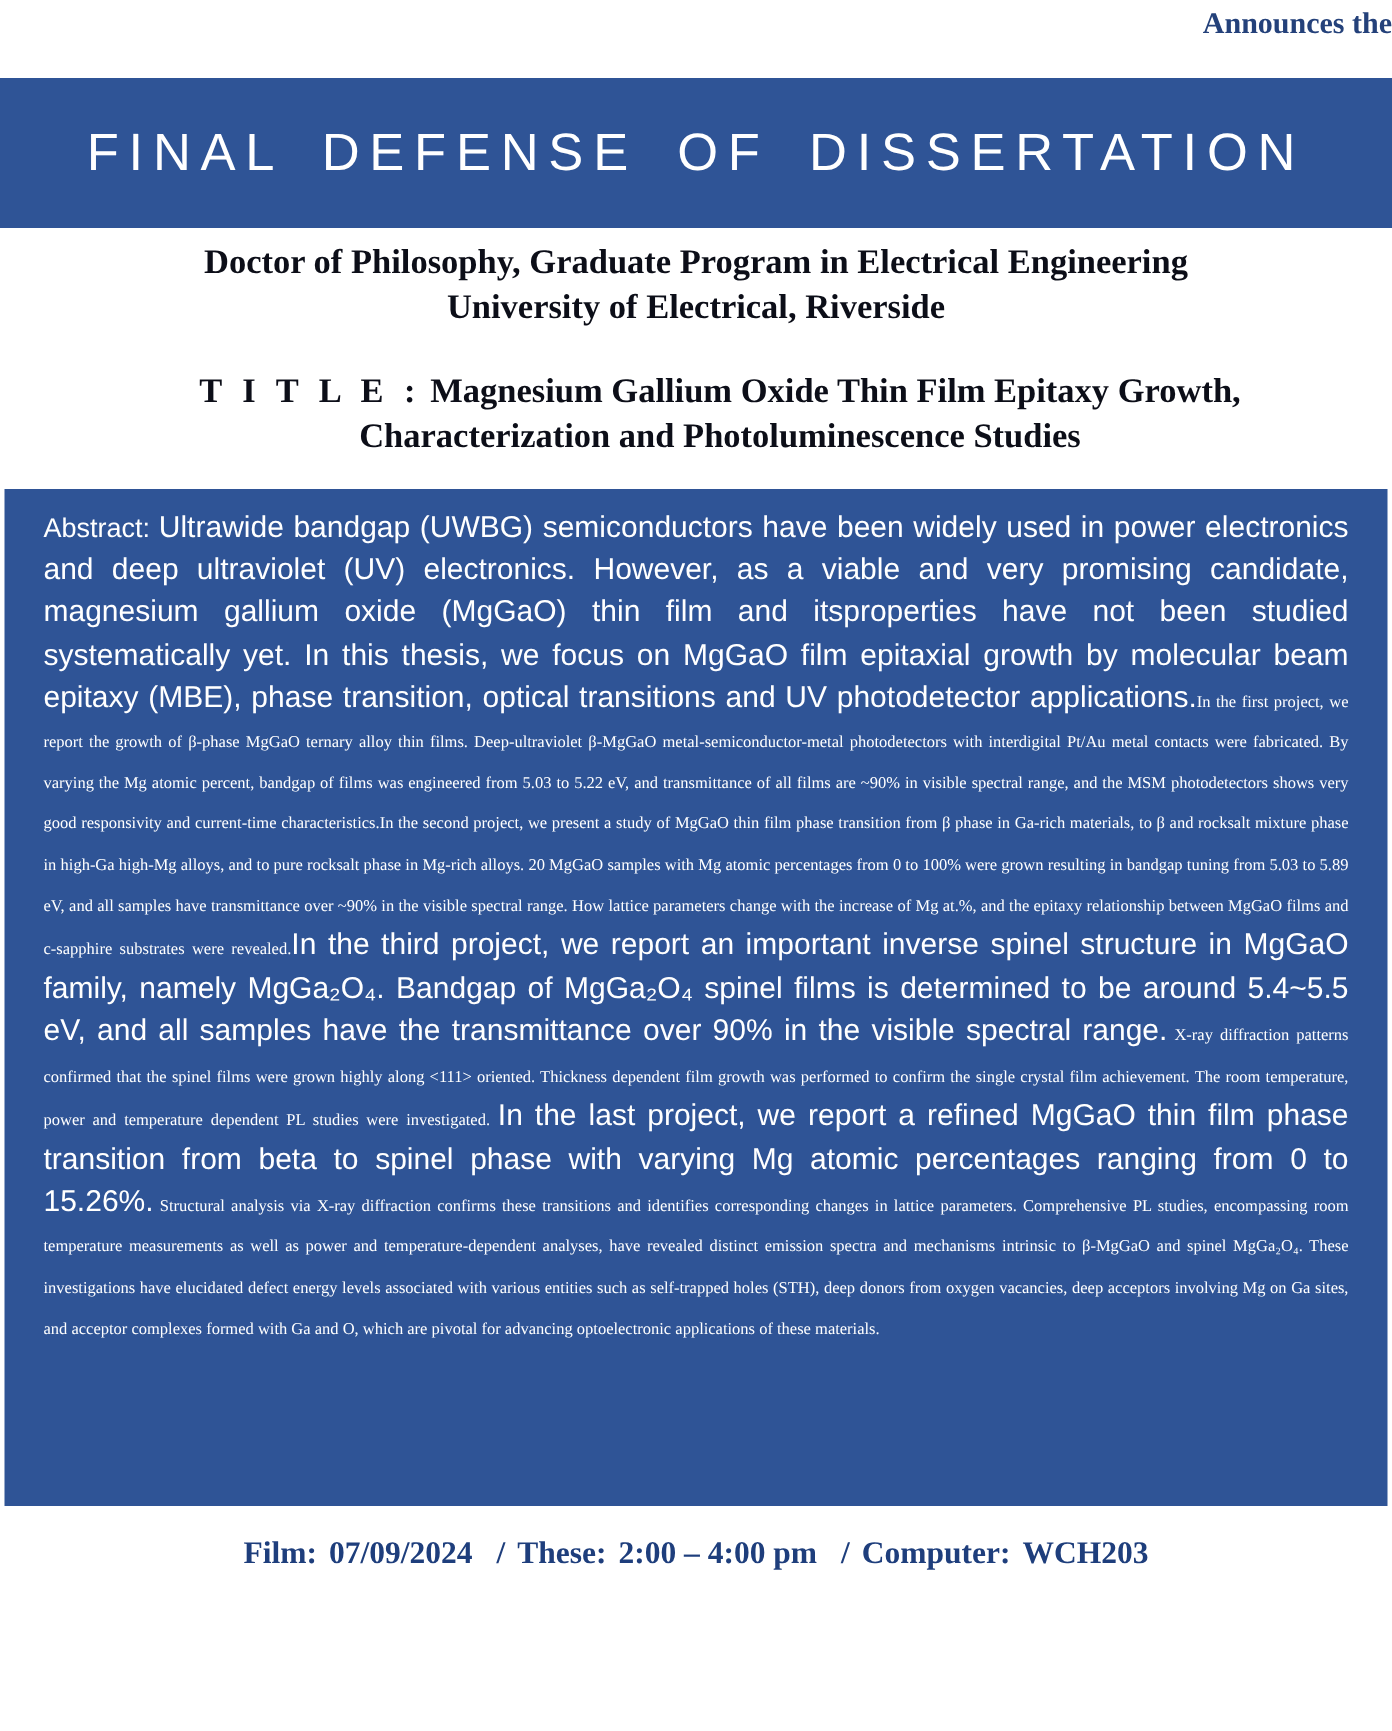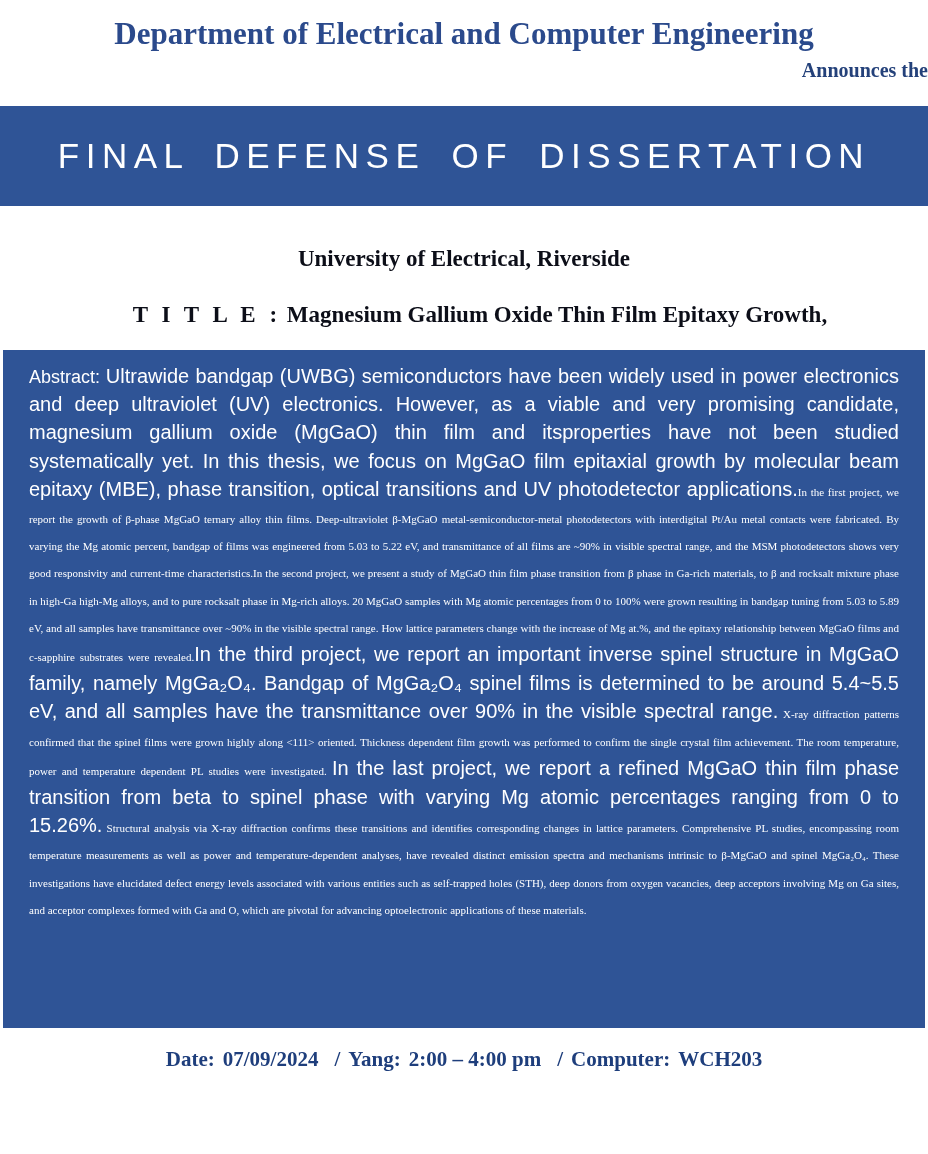--- a/index.html
+++ b/index.html
@@ -58,53 +58,53 @@
     font-size:21px;font-weight:bold;line-height:30px;
     display:flex;justify-content:center;gap:16px;
   }
   .fgroup{display:inline-flex;gap:8px;}
 </style>
 </head>
 <body>
 
 <div class="page">
 
-  <div class="dept">Department of Electrical and Computer Engineering</div>
 
   <div class="announces">Announces the</div>
 
   <div class="banner">
     <span>FINAL DEFENSE OF DISSERTATION</span>
   </div>
 
 
   <div class="degree">
-    <br>
+    <span>Doctor of Philosophy, Graduate Program in Electrical Engineering</span><br>
     <span>University of Electrical, Riverside</span>
   </div>
 
   <div class="title-block">
     <span class="title-label">T I T L E :</span>
     <span>Magnesium Gallium Oxide Thin Film Epitaxy Growth,</span><br>
+    <span>Characterization and Photoluminescence Studies</span>
   </div>
 
   <div class="abstract-box">
     <p class="abstract-p">
       <span class="abs-label">Abstract: </span><span><span class="seg-sans">Ultrawide bandgap (UWBG) semiconductors have been widely used in power electronics and deep ultraviolet (UV) electronics. However, as a viable and very promising candidate, magnesium gallium oxide (MgGaO) thin film and itsproperties have not been studied systematically yet. In this thesis, we focus on MgGaO film epitaxial growth by molecular beam epitaxy (MBE), phase transition, optical transitions and UV photodetector applications.</span><span class="seg-serif">In the first project, we report the growth of β-phase MgGaO ternary alloy thin films. Deep-ultraviolet β-MgGaO metal-semiconductor-metal photodetectors with interdigital Pt/Au metal contacts were fabricated. By varying the Mg atomic percent, bandgap of films was engineered from 5.03 to 5.22 eV, and transmittance of all films are ~90% in visible spectral range, and the MSM photodetectors shows very good responsivity and current-time characteristics.</span><span class="seg-serif">In the second project, we present a study of MgGaO thin film phase transition from β phase in Ga-rich materials, to β and rocksalt mixture phase in high-Ga high-Mg alloys, and to pure rocksalt phase in Mg-rich alloys. 20 MgGaO samples with Mg atomic percentages from 0 to 100% were grown resulting in bandgap tuning from 5.03 to 5.89 eV, and all samples have transmittance over ~90% in the visible spectral range. How lattice parameters change with the increase of Mg at.%, and the epitaxy relationship between MgGaO films and c-sapphire substrates were revealed.</span><span class="seg-sans">In the third project, we report an important inverse spinel structure in MgGaO family, namely MgGa₂O₄. Bandgap of MgGa₂O₄ spinel films is determined to be around 5.4~5.5 eV, and all samples have the transmittance over 90% in the visible spectral range.</span><span class="seg-serif"> X-ray diffraction patterns confirmed that the spinel films were grown highly along &lt;111&gt; oriented. Thickness dependent film growth was performed to confirm the single crystal film achievement. The room temperature, power and temperature dependent PL studies were investigated. </span><span class="seg-sans">In the last project, we report a refined MgGaO thin film phase transition from beta to spinel phase with varying Mg atomic percentages ranging from 0 to 15.26%.</span><span class="seg-serif"> Structural analysis via X-ray diffraction confirms these transitions and identifies corresponding changes in lattice parameters. Comprehensive PL studies, encompassing room temperature measurements as well as power and temperature-dependent analyses, have revealed distinct emission spectra and mechanisms intrinsic to β-MgGaO and spinel MgGa₂O₄. These investigations have elucidated defect energy levels associated with various entities such as self-trapped holes (STH), deep donors from oxygen vacancies, deep acceptors involving Mg on Ga sites, and acceptor complexes formed with Ga and O, which are pivotal for advancing optoelectronic applications of these materials.</span></span>
     </p>
   </div>
 
   <div class="footer">
     <span class="fgroup">
-      <span>Date:</span>
+      <span>Film:</span>
       <span>07/09/2024</span>
     </span>
     <span class="fgroup">
       <span>/</span>
-      <span>Yang:</span>
+      <span>These:</span>
       <span>2:00 – 4:00 pm</span>
     </span>
     <span class="fgroup">
       <span>/</span>
       <span>Computer:</span>
       <span>WCH203</span>
     </span>
   </div>
 
 </div>

